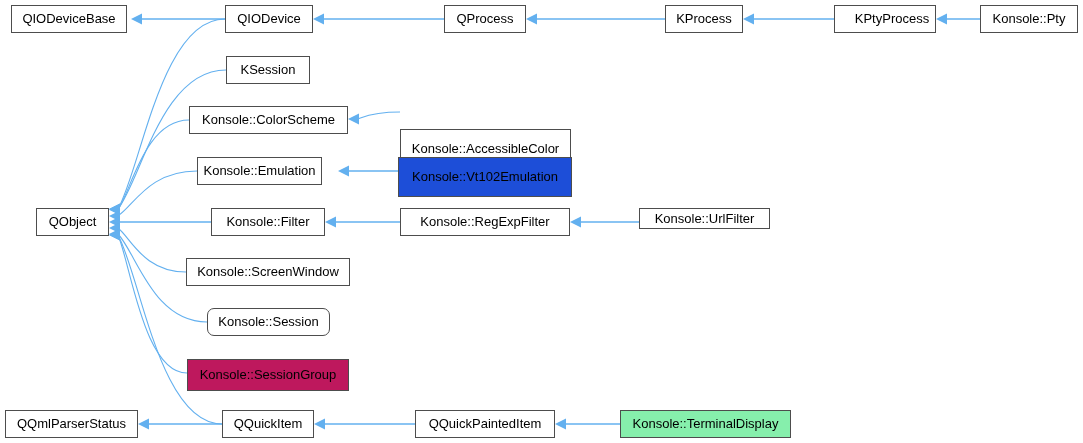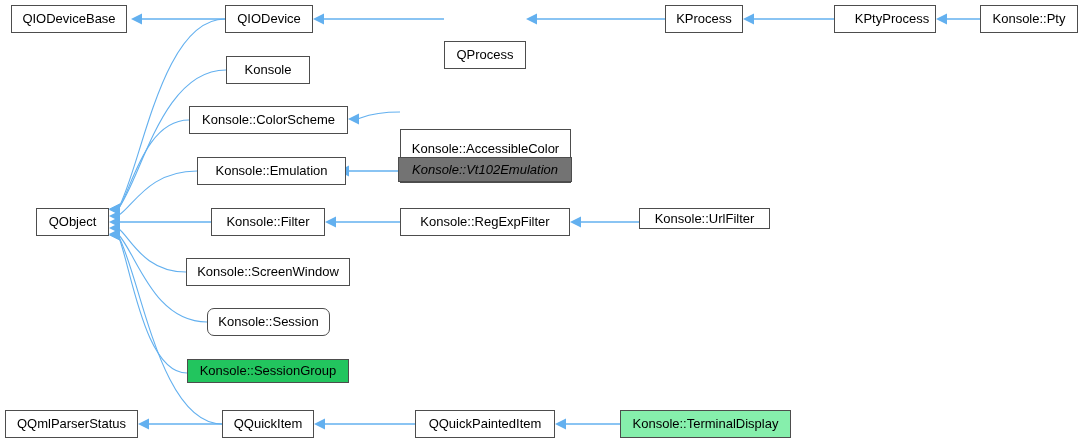--- a/index.html
+++ b/index.html
@@ -125,35 +125,35 @@
         <polygon points="314,424 325,418.5 325,429.5" fill="#63b0ef"></polygon>
       </g>
       <g>
         <path d="M 620 424 L 565 424" stroke="#63b0ef" stroke-width="1.4" fill="none"></path>
         <polygon points="555,424 566,418.5 566,429.5" fill="#63b0ef"></polygon>
       </g>
     </svg>
   <div id="node-layer">
       <div class="node" style="left: 11px; top: 5px; width: 116px; height: 28px; border-color: rgb(77, 77, 77); background: rgb(255, 255, 255); color: rgb(0, 0, 0);">QIODeviceBase</div>
       <div class="node" style="left: 225px; top: 5px; width: 88px; height: 28px; border-color: rgb(77, 77, 77); background: rgb(255, 255, 255); color: rgb(0, 0, 0);">QIODevice</div>
-      <div class="node" style="left: 444px; top: 5px; width: 82px; height: 28px; border-color: rgb(77, 77, 77); background: rgb(255, 255, 255); color: rgb(0, 0, 0); margin-top: 36px;">QProcess</div>
+      <div class="node" style="left: 444px; top: 5px; width: 82px; height: 28px; border-color: rgb(77, 77, 77); background: rgb(255, 255, 255); color: rgb(0, 0, 0);">QProcess</div>
       <div class="node" style="left: 665px; top: 5px; width: 78px; height: 28px; border-color: rgb(77, 77, 77); background: rgb(255, 255, 255); color: rgb(0, 0, 0);">KProcess</div>
       <div class="node" style="left: 834px; top: 5px; width: 102px; height: 28px; border-color: rgb(77, 77, 77); background: rgb(255, 255, 255); color: rgb(0, 0, 0); padding-left: 14px;">KPtyProcess</div>
       <div class="node" style="left: 980px; top: 5px; width: 98px; height: 28px; border-color: rgb(77, 77, 77); background: rgb(255, 255, 255); color: rgb(0, 0, 0);">Konsole::Pty</div>
-      <div class="node" style="left: 226px; top: 56px; width: 84px; height: 28px; border-color: rgb(77, 77, 77); background: rgb(255, 255, 255); color: rgb(0, 0, 0);">Konsole</div>
+      <div class="node" style="left: 226px; top: 56px; width: 84px; height: 28px; border-color: rgb(77, 77, 77); background: rgb(255, 255, 255); color: rgb(0, 0, 0);">KSession</div>
       <div class="node" style="left: 189px; top: 106px; width: 159px; height: 28px; border-color: rgb(77, 77, 77); background: rgb(255, 255, 255); color: rgb(0, 0, 0);">Konsole::ColorScheme</div>
       <div class="node" style="left: 400px; top: 91px; width: 171px; height: 54px; border-color: rgb(77, 77, 77); background: rgb(255, 255, 255); color: rgb(0, 0, 0); margin-top: 38px;">Konsole::AccessibleColor
 Scheme</div>
-      <div class="node" style="left: 197px; top: 157px; width: 149px; height: 28px; border-color: rgb(77, 77, 77); background: rgb(255, 255, 255); color: rgb(0, 0, 0);">Konsole::Emulation</div>
-      <div class="node" style="left: 398px; top: 157px; width: 174px; height: 25px; border-color: rgb(77, 77, 77); background: #737373; color: rgb(0, 0, 0); font-style: italic;">Konsole::Vt102Emulation</div>
+      <div class="node" style="left: 197px; top: 157px; width: 125px; height: 28px; border-color: rgb(77, 77, 77); background: rgb(255, 255, 255); color: rgb(0, 0, 0);">Konsole::Emulation</div>
+      <div class="node" style="left: 398px; top: 157px; width: 174px; height: 40px; border-color: rgb(77, 77, 77); background: #1d4ed8; color: rgb(0, 0, 0);">Konsole::Vt102Emulation</div>
       <div class="node" style="left: 36px; top: 208px; width: 73px; height: 28px; border-color: rgb(77, 77, 77); background: rgb(255, 255, 255); color: rgb(0, 0, 0);">QObject</div>
       <div class="node" style="left: 211px; top: 208px; width: 114px; height: 28px; border-color: rgb(77, 77, 77); background: rgb(255, 255, 255); color: rgb(0, 0, 0);">Konsole::Filter</div>
       <div class="node" style="left: 400px; top: 208px; width: 170px; height: 28px; border-color: rgb(77, 77, 77); background: rgb(255, 255, 255); color: rgb(0, 0, 0);">Konsole::RegExpFilter</div>
       <div class="node" style="left: 639px; top: 208px; width: 131px; height: 21px; border-color: rgb(77, 77, 77); background: rgb(255, 255, 255); color: rgb(0, 0, 0);">Konsole::UrlFilter</div>
       <div class="node" style="left: 186px; top: 258px; width: 164px; height: 28px; border-color: rgb(77, 77, 77); background: rgb(255, 255, 255); color: rgb(0, 0, 0);">Konsole::ScreenWindow</div>
       <div class="node" style="left: 207px; top: 308px; width: 123px; height: 28px; border-color: rgb(77, 77, 77); background: rgb(255, 255, 255); color: rgb(0, 0, 0); border-radius: 7px;">Konsole::Session</div>
-      <div class="node" style="left: 187px; top: 359px; width: 162px; height: 24px; border-color: rgb(77, 77, 77); background: #22c55e; color: rgb(0, 0, 0);">Konsole::SessionGroup</div>
+      <div class="node" style="left: 187px; top: 359px; width: 162px; height: 32px; border-color: rgb(77, 77, 77); background: #be185d; color: rgb(0, 0, 0);">Konsole::SessionGroup</div>
       <div class="node" style="left: 5px; top: 410px; width: 133px; height: 28px; border-color: rgb(77, 77, 77); background: rgb(255, 255, 255); color: rgb(0, 0, 0);">QQmlParserStatus</div>
       <div class="node" style="left: 222px; top: 410px; width: 92px; height: 28px; border-color: rgb(77, 77, 77); background: rgb(255, 255, 255); color: rgb(0, 0, 0); text-align: center;">QQuickItem</div>
       <div class="node" style="left: 415px; top: 410px; width: 140px; height: 28px; border-color: rgb(77, 77, 77); background: rgb(255, 255, 255); color: rgb(0, 0, 0);">QQuickPaintedItem</div>
       <div class="node" style="left: 620px; top: 410px; width: 171px; height: 28px; border-color: rgb(77, 77, 77); background: #86efac; color: rgb(0, 0, 0);">Konsole::TerminalDisplay</div>
     </div>
 </div>
 
 </body></html>

